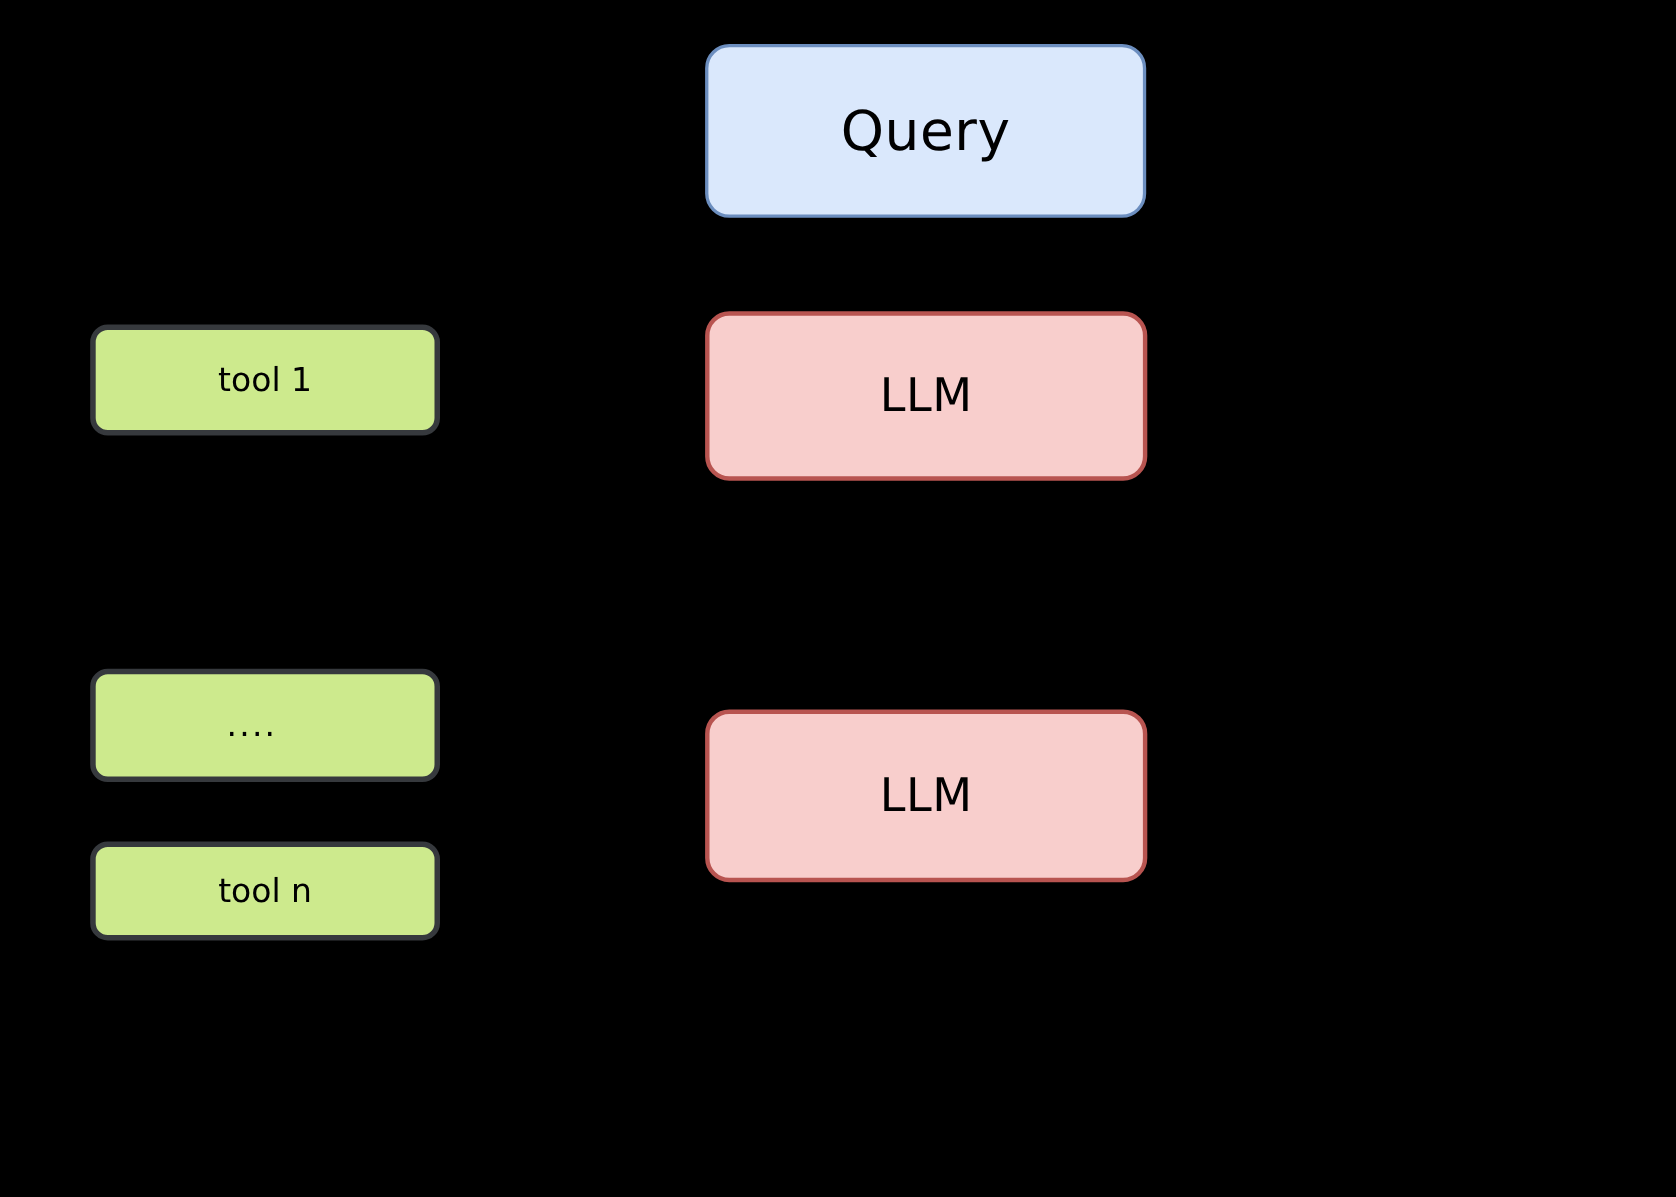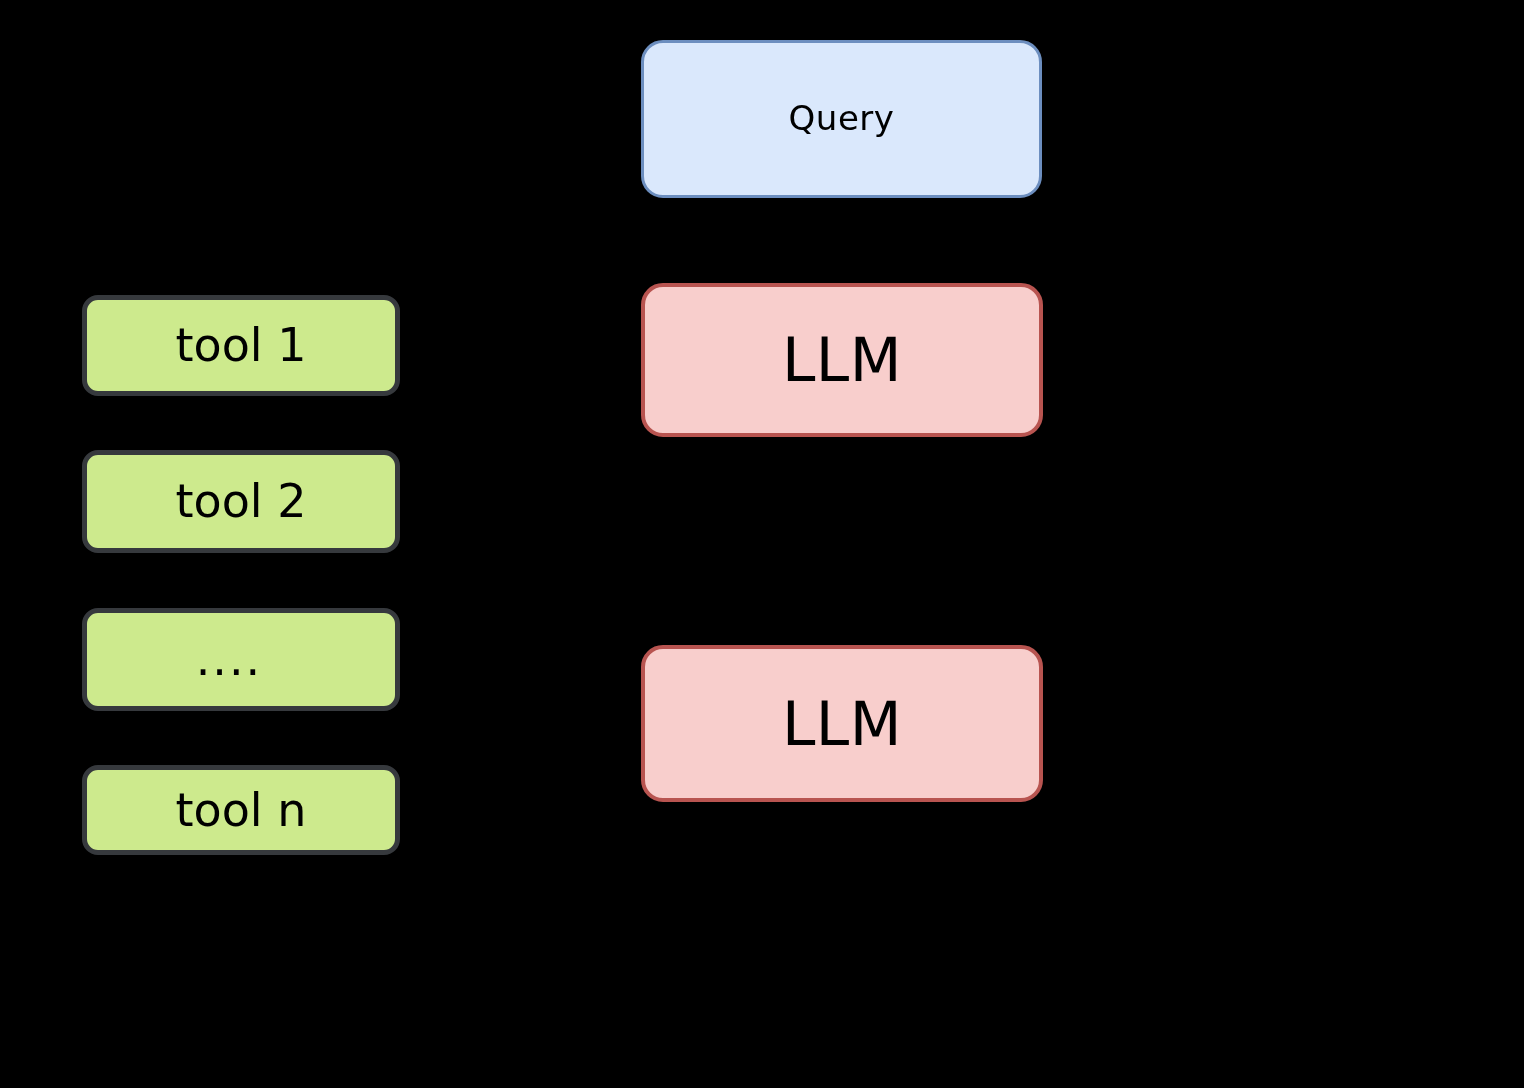--- a/index.html
+++ b/index.html
@@ -29,37 +29,37 @@
     text-align: center;
     color: #000000;
     line-height: 1.1;
     -webkit-font-smoothing: antialiased;
   }
   
   .node.blue {
     background: #dae8fc;
     border: 3px solid #6c8ebf;
     border-radius: 22px;
-    font-size: 34px;
+    font-size: 50px;
     letter-spacing: 0.5px;
   }
   
   .node.pink {
     background: #f8cecc;
     border: 4px solid #b85450;
     border-radius: 22px;
-    font-size: 60px;
+    font-size: 42px;
     letter-spacing: 0.5px;
   }
   
   .node.green {
     background: #cdea8d;
     border: 5px solid #36393d;
     border-radius: 16px;
-    font-size: 46px;
+    font-size: 30px;
   }
   
   #node-query    { left: 641px; top: 40px;  width: 401px; height: 158px; }
   #node-llm-1    { left: 641px; top: 283px; width: 402px; height: 154px; }
   #node-llm-2    { left: 641px; top: 645px; width: 402px; height: 157px; }
   #node-answer   { left: 641px; top: 880px; width: 401px; height: 162px; }
 
   #node-tool-1   { left: 82px;  top: 295px; width: 318px; height: 101px; }
   #node-tool-2   { left: 82px;  top: 450px; width: 318px; height: 103px; }
   #node-tool-ellipsis { left: 82px; top: 608px; width: 318px; height: 103px; }
@@ -78,23 +78,20 @@
 </style>
 </head>
 <body>
 
 <div id="canvas">
 
   <div class="node green" id="node-tool-1">
     <span class="label">tool 1</span>
   </div>
 
-  <div class="node green" id="node-tool-2">
-    <span class="label">tool 2</span>
-  </div>
 
   <div class="node green" id="node-tool-ellipsis">
     <span class="label">....</span>
   </div>
 
   <div class="node green" id="node-tool-n">
     <span class="label">tool n</span>
   </div>
 
   <div class="node blue" id="node-query">

